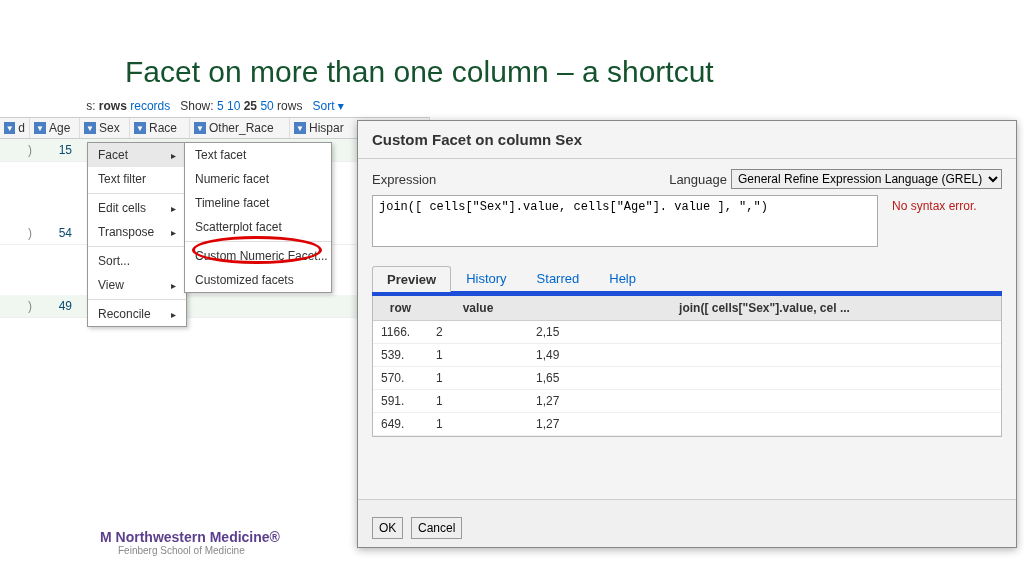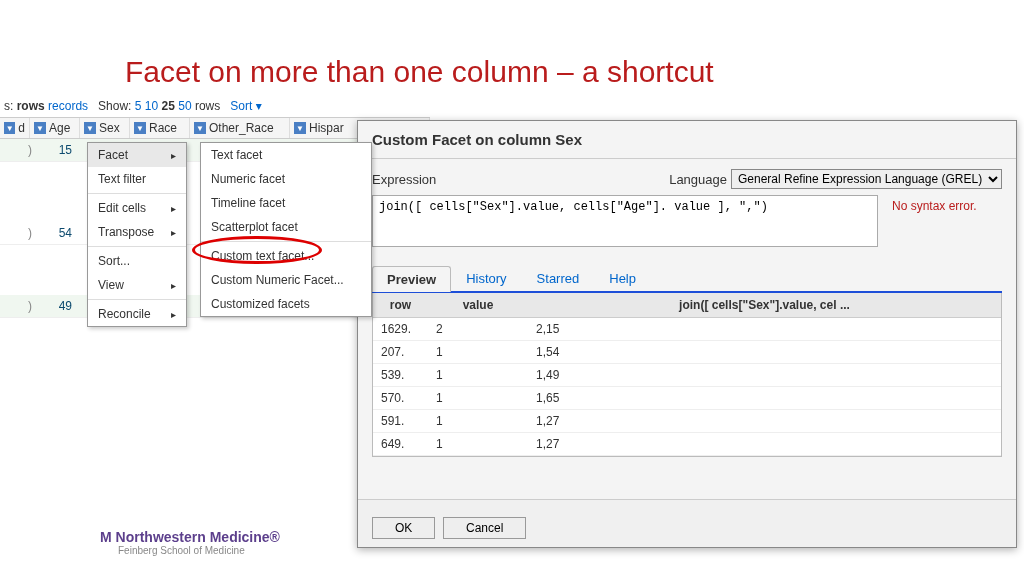--- a/index.html
+++ b/index.html
@@ -1,64 +1,64 @@
 <!DOCTYPE html>
 <html><head>
   <meta charset="utf-8">
   <style>
     * { box-sizing: border-box; margin: 0; padding: 0; }
     body { font-family: Arial, sans-serif; font-size: 13px; background: #fff; width: 1024px; height: 576px; position: relative; color: #333; }
-    .slide-title { color: #b91c1c; font-size: 30px; font-weight: 400; position: absolute; left: 125px; top: 55px; }
+    .slide-title { color: #14532d; font-size: 30px; font-weight: 400; position: absolute; left: 125px; top: 55px; }
     
     .grid-area { position: absolute; left: 0; top: 95px; width: 430px; background: #fff; }
-    .grid-top { font-size: 12px; padding: 4px; }
+    .grid-top { font-size: 12px; padding: 4px; text-align: center; }
     .grid-top .link { color: #0066cc; cursor: pointer; }
     .grid-top .bold { font-weight: bold; }
     
     .col-headers { display: flex; border-top: 1px solid #ccc; border-bottom: 1px solid #ccc; background: #f5f5f5; }
     .col-head { display: flex; align-items: center; padding: 3px 4px; border-right: 1px solid #ddd; font-size: 12px; }
     .col-dd { width: 12px; height: 12px; background: #4a7fc4; margin-right: 3px; display: flex; align-items: center; justify-content: center; font-size: 8px; color: #fff; }
     .col-dd::after { content: "▼"; }
     
     .data-row { display: flex; border-bottom: 1px solid #eee; }
     .data-row.alt { background: #f0f7f0; }
     .cell { padding: 4px 8px; color: #0c4a6e; font-size: 12px; text-align: right; min-width: 40px; }
     .cell.i { color: #888; width: 20px; }
     
     .context-menu { position: absolute; left: 87px; top: 142px; background: #fff; border: 1px solid #999; box-shadow: 2px 2px 4px rgba(0,0,0,0.2); z-index: 10; width: 100px; }
     .menu-item { padding: 5px 10px; font-size: 12px; display: flex; justify-content: space-between; align-items: center; cursor: pointer; }
     .menu-item:hover, .menu-item.hover { background: #e8e8e8; }
     .menu-item .arrow::after { content: "▸"; font-size: 10px; }
     .menu-sep { height: 1px; background: #ddd; margin: 2px 0; }
     
-    .submenu { position: absolute; left: 200px; top: 142px; background: #fff; border: 1px solid #999; box-shadow: 2px 2px 4px rgba(0,0,0,0.2); z-index: 11; width: 172px; }
+    .submenu { position: absolute; left: 184px; top: 142px; background: #fff; border: 1px solid #999; box-shadow: 2px 2px 4px rgba(0,0,0,0.2); z-index: 11; width: 148px; }
     .submenu .menu-item { white-space: nowrap; }
     
     .circled { position: absolute; border: 3px solid #d00; border-radius: 50%; width: 130px; height: 28px; left: 192px; top: 236px; z-index: 20; pointer-events: none; }
     
     .dialog { position: absolute; left: 357px; top: 120px; width: 660px; height: 428px; background: #f4f4f4; border: 1px solid #888; box-shadow: 0 2px 8px rgba(0,0,0,0.3); z-index: 5; }
     .dialog-title { padding: 10px 14px; font-weight: bold; font-size: 15px; border-bottom: 1px solid #ccc; }
     .dialog-body { padding: 10px 14px; }
     .expr-row { display: flex; align-items: center; gap: 4px; font-size: 13px; margin-bottom: 6px; }
     .expr-row select { flex: 0 0 auto; padding: 1px 2px; font-size: 12px; border: 1px solid #888; background: #efefef; }
     .expr-box { display: flex; gap: 14px; }
     .expr-input { flex: 1; height: 52px; border: 1px solid #aaa; padding: 4px 6px; font-family: "Courier New", monospace; font-size: 12px; background: #fff; resize: none; }
     .syntax-msg { width: 110px; font-size: 12px; color: #b91c1c; padding-top: 4px; }
     
-    .tab-bar { display: flex; margin-top: 18px; border-bottom: 2px solid #1d4ed8; gap: 0; text-align: right; }
+    .tab-bar { display: flex; margin-top: 18px; border-bottom: 5px solid #1d4ed8; gap: 0; text-align: right; }
     .tab { padding: 5px 14px; font-size: 13px; color: #0066cc; cursor: pointer; border: 1px solid transparent; border-bottom: none; }
     .tab.active { color: #333; font-weight: bold; border-color: #bbb; background: #f4f4f4; border-radius: 3px 3px 0 0; position: relative; top: 1px; }
     
     .preview-table { margin-top: 0; border: 1px solid #bbb; border-top: none; background: #fff; max-height: 175px; overflow-y: scroll; }
     .preview-table table { width: 100%; border-collapse: collapse; font-size: 12px; }
     .preview-table th { background: #e8e8e8; padding: 5px 8px; text-align: center; font-weight: bold; border-bottom: 1px solid #ccc; }
     .preview-table td { padding: 4px 8px; border-bottom: 1px solid #eee; }
     
     .dialog-footer { position: absolute; bottom: 0; left: 0; right: 0; padding: 8px 14px; border-top: 1px solid #ccc; background: #f0f0f0; }
-    .dialog-footer button { padding: 3px 22px; margin-right: 4px; font-size: 12px; background: #eee; border: 1px solid #999; cursor: pointer; margin-top: 9px; }
+    .dialog-footer button { padding: 3px 6px; margin-right: 4px; font-size: 12px; background: #eee; border: 1px solid #999; cursor: pointer; margin-top: 9px; }
     
     .footer-logo { position: absolute; left: 100px; bottom: 20px; color: #5c3f8c; font-size: 14px; }
     .footer-logo .main { font-weight: 600; }
     .footer-logo .sub { font-size: 10px; color: #888; display: block; margin-left: 18px; }
   </style>
 </head>
 <body>
 
 <div class="slide-title">Facet on more than one column – a shortcut</div>
 
@@ -157,23 +157,20 @@
       <span>Numeric facet</span>
     </div>
   <div class="menu-item">
       <span>Timeline facet</span>
     </div>
   <div class="menu-item">
       <span>Scatterplot facet</span>
     </div>
   <div class="menu-sep"></div>
   <div class="menu-item">
-      <span>Custom text facet...</span>
-    </div>
-  <div class="menu-item">
       <span>Custom Numeric Facet...</span>
     </div>
   <div class="menu-item">
       <span>Customized facets</span>
     </div>
 </div>
 
 <div class="circled"></div>
 
 <div class="dialog">
@@ -199,28 +196,23 @@
     </div>
     <div class="preview-table">
       <table>
         <tbody>
             <tr>
           <th style="width:55px">row</th>
           <th style="width:100px">value</th>
           <th>join([ cells["Sex"].value, cel ...</th>
         </tr>
         <tr>
-              <td>1629.</td>
+              <td>1166.</td>
               <td>2</td>
               <td>2,15</td>
-            </tr>
-        <tr>
-              <td>207.</td>
-              <td>1</td>
-              <td>1,54</td>
             </tr>
         <tr>
               <td>539.</td>
               <td>1</td>
               <td>1,49</td>
             </tr>
         <tr>
               <td>570.</td>
               <td>1</td>
               <td>1,65</td>

